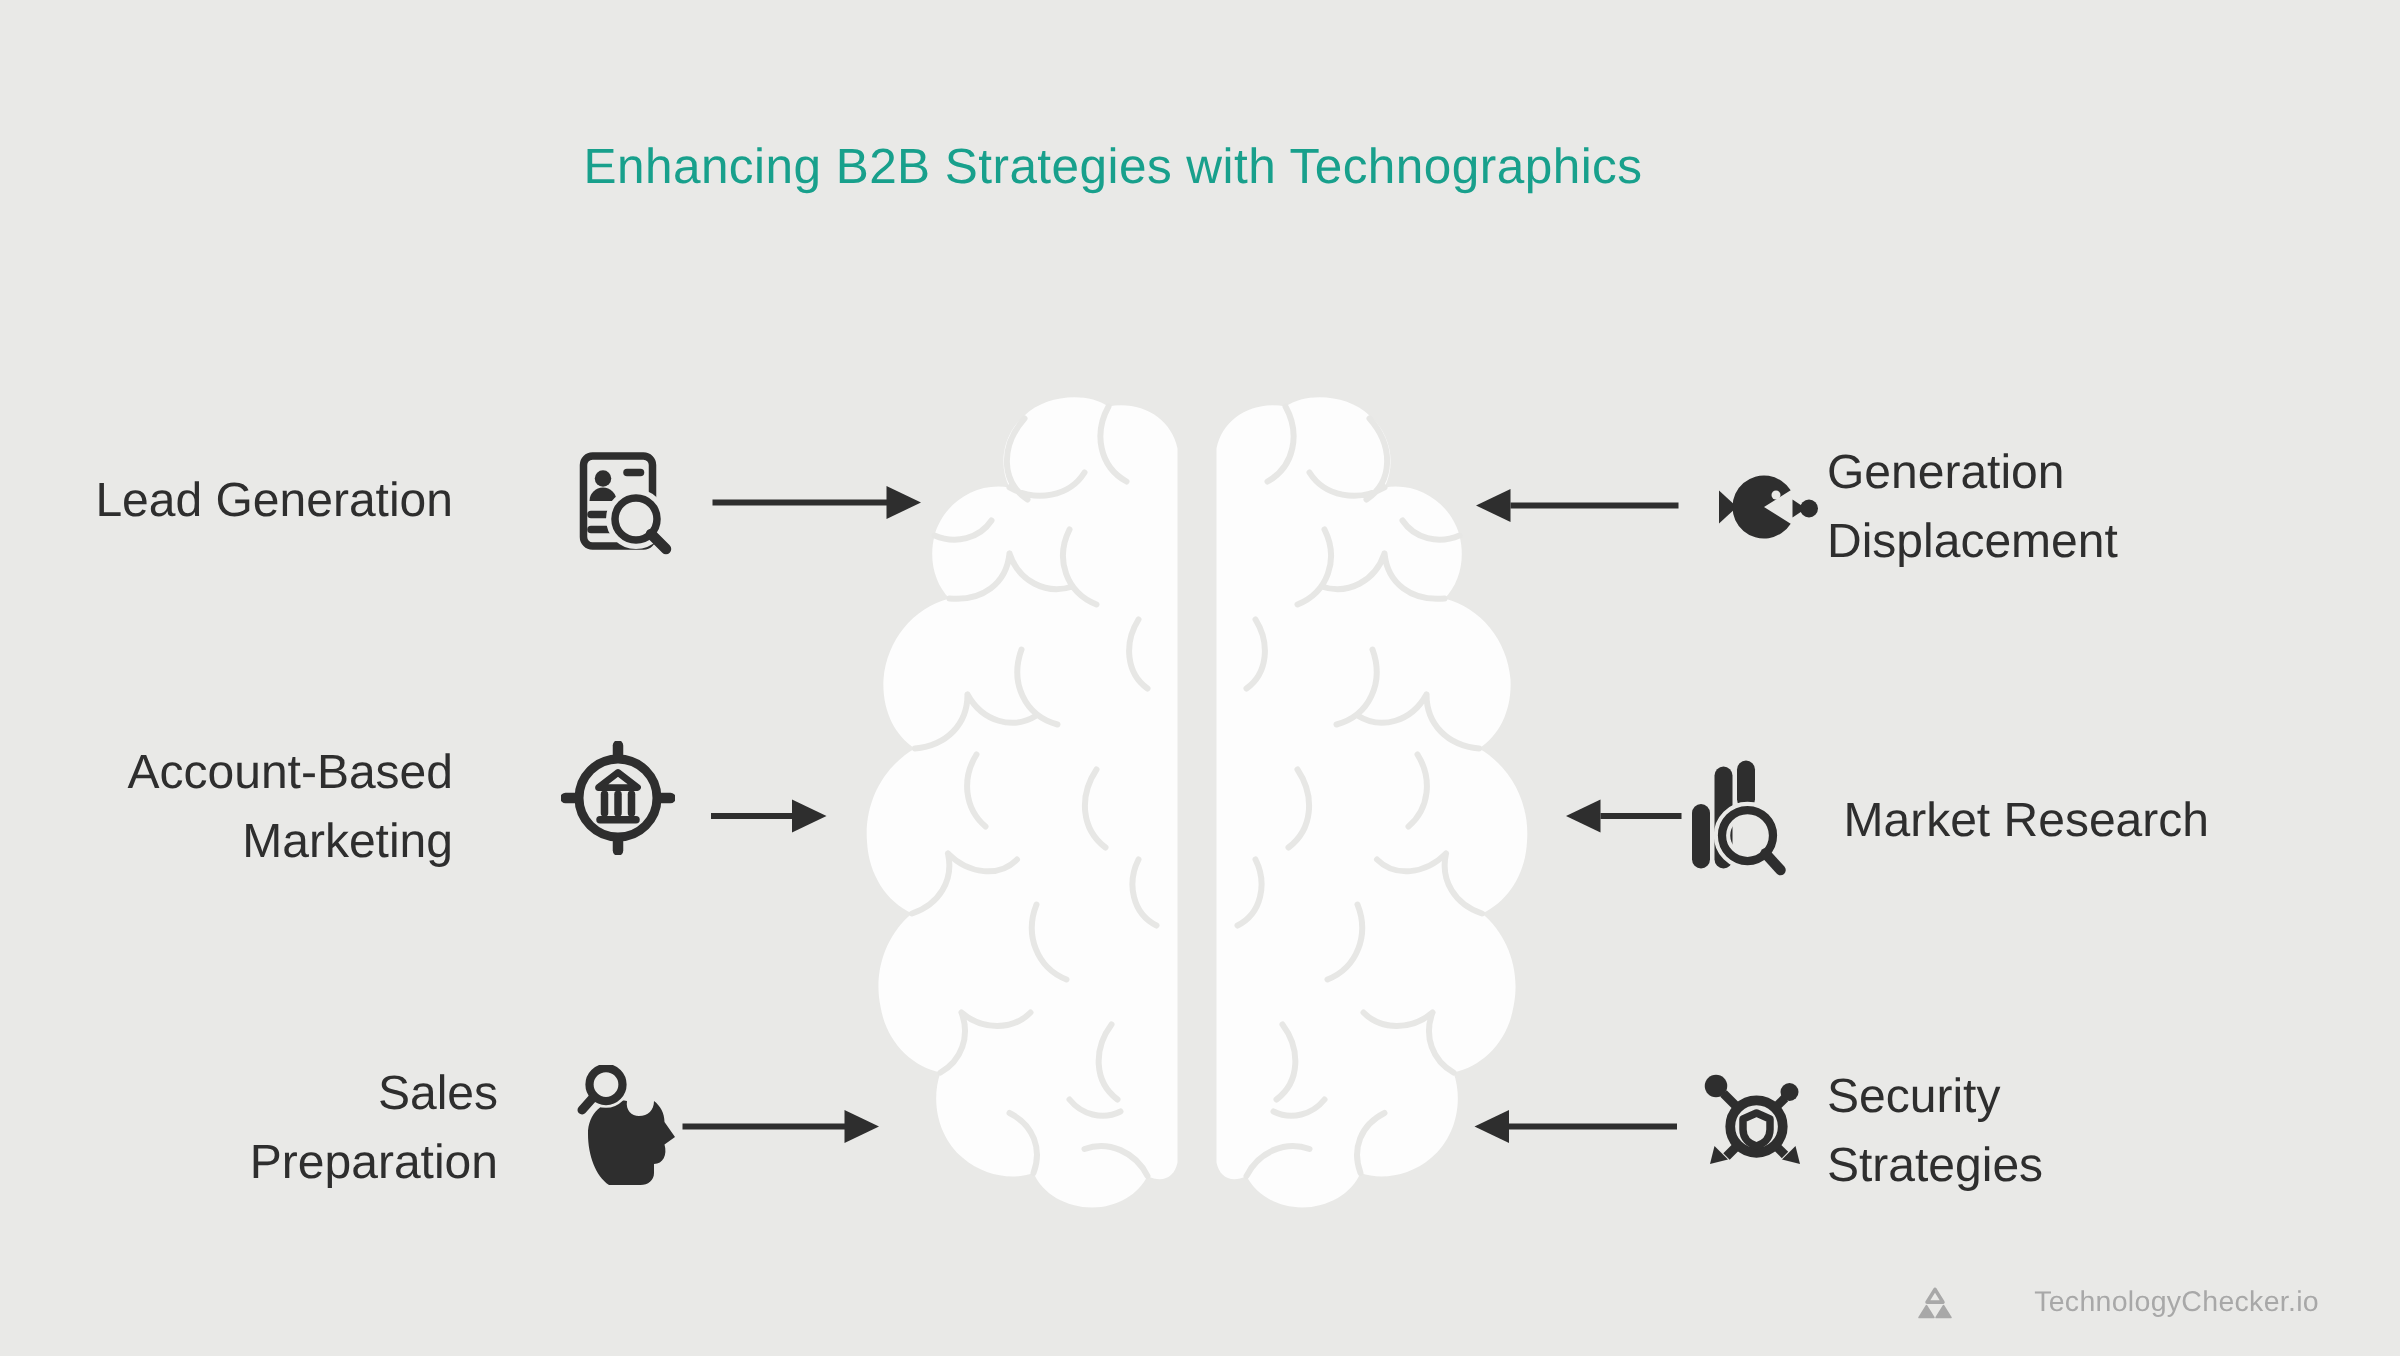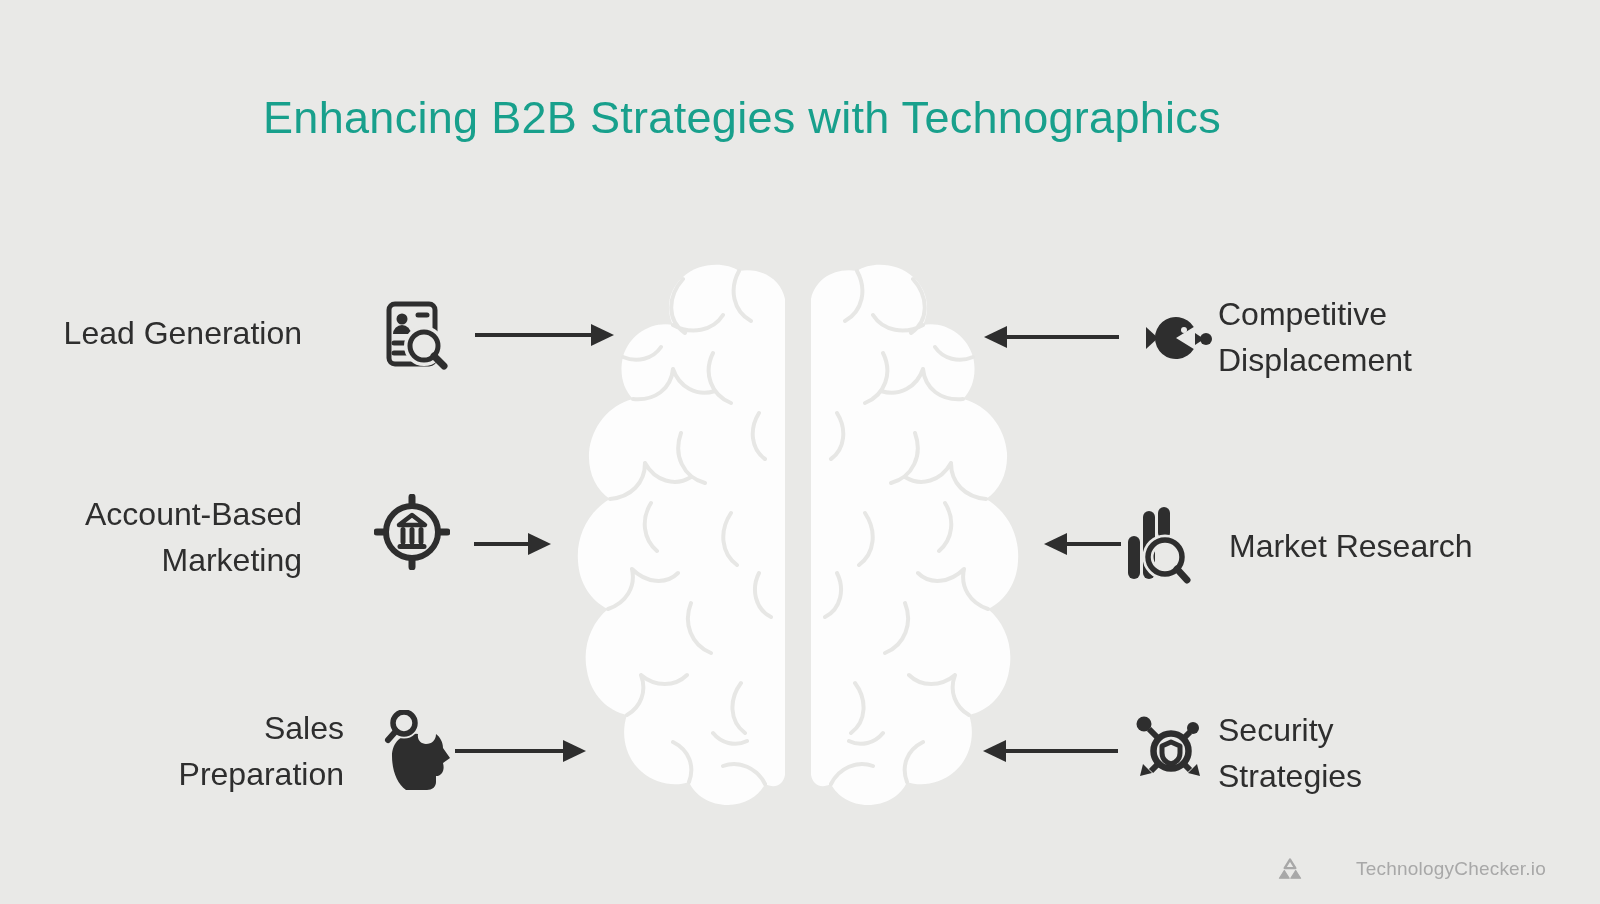--- a/index.html
+++ b/index.html
@@ -11,31 +11,31 @@
     --brand-gray:#a8a8a8;
   }
   html,body{margin:0;padding:0;}
   .canvas{
     position:relative;width:1600px;height:904px;overflow:hidden;
     background:var(--background);
     font-family:"Liberation Sans",sans-serif;
   }
   .title{
     position:absolute;top:92px;left:742px;transform:translateX(-50%);
-    font-size:45px;font-weight:500;letter-spacing:.3px;white-space:nowrap;
+    font-size:33px;font-weight:500;letter-spacing:.3px;white-space:nowrap;
     color:var(--accent);
   }
   .label{
     position:absolute;font-size:32px;line-height:46px;font-weight:500;
     color:var(--ink);
   }
   .ra{text-align:right;}
   #label-lead{top:310px;left:22px;width:280px;}
   #label-abm{top:491px;left:22px;width:280px;}
-  #label-sales{top:705px;left:144px;width:200px;}
+  #label-sales{top:705px;left:132px;width:200px;}
   #label-competitive{top:291px;left:1218px;width:260px;}
   #label-market{top:523px;left:1218px;width:330px;margin-left:11px;}
   #label-security{top:707px;left:1218px;width:230px;}
 
   .icon{position:absolute;color:var(--ink);}
   #icon-lead{left:380px;top:300px;width:72px;height:72px;}
   #icon-abm{left:374px;top:494px;width:76px;height:76px;}
   #icon-sales{left:380px;top:710px;width:70px;height:80px;}
   #icon-fish{left:1144px;top:312px;width:70px;height:50px;}
   #icon-chart{left:1125px;top:503px;width:66px;height:82px;}
@@ -77,21 +77,21 @@
       </g>
     </defs>
     <use href="#hemi"></use>
     <use href="#hemi" transform="translate(470,0) scale(-1,1)"></use>
   </svg>
 
   <div class="label ra" id="label-lead">Lead Generation</div>
   <div class="label ra" id="label-abm">Account-Based Marketing</div>
   <div class="label ra" id="label-sales">Sales Preparation</div>
 
-  <div class="label" id="label-competitive">Competitive Displacement</div>
+  <div class="label" id="label-competitive">Generation Displacement</div>
   <div class="label" id="label-market">Market Research</div>
   <div class="label" id="label-security">Security Strategies</div>
 
   <svg class="icon" id="icon-lead" viewBox="0 0 72 72" aria-hidden="true">
     <rect x="9" y="4" width="46" height="60" rx="6" fill="none" stroke="currentColor" stroke-width="5"></rect>
     <circle cx="22" cy="19" r="5.5" fill="currentColor"></circle>
     <path d="M 13 34 A 9 9 0 0 1 31 34 Z" fill="currentColor"></path>
     <line x1="38" y1="15" x2="47" y2="15" stroke="currentColor" stroke-width="5" stroke-linecap="round"></line>
     <line x1="14" y1="43" x2="30" y2="43" stroke="currentColor" stroke-width="5" stroke-linecap="round"></line>
     <line x1="14" y1="53" x2="28" y2="53" stroke="currentColor" stroke-width="5" stroke-linecap="round"></line>

